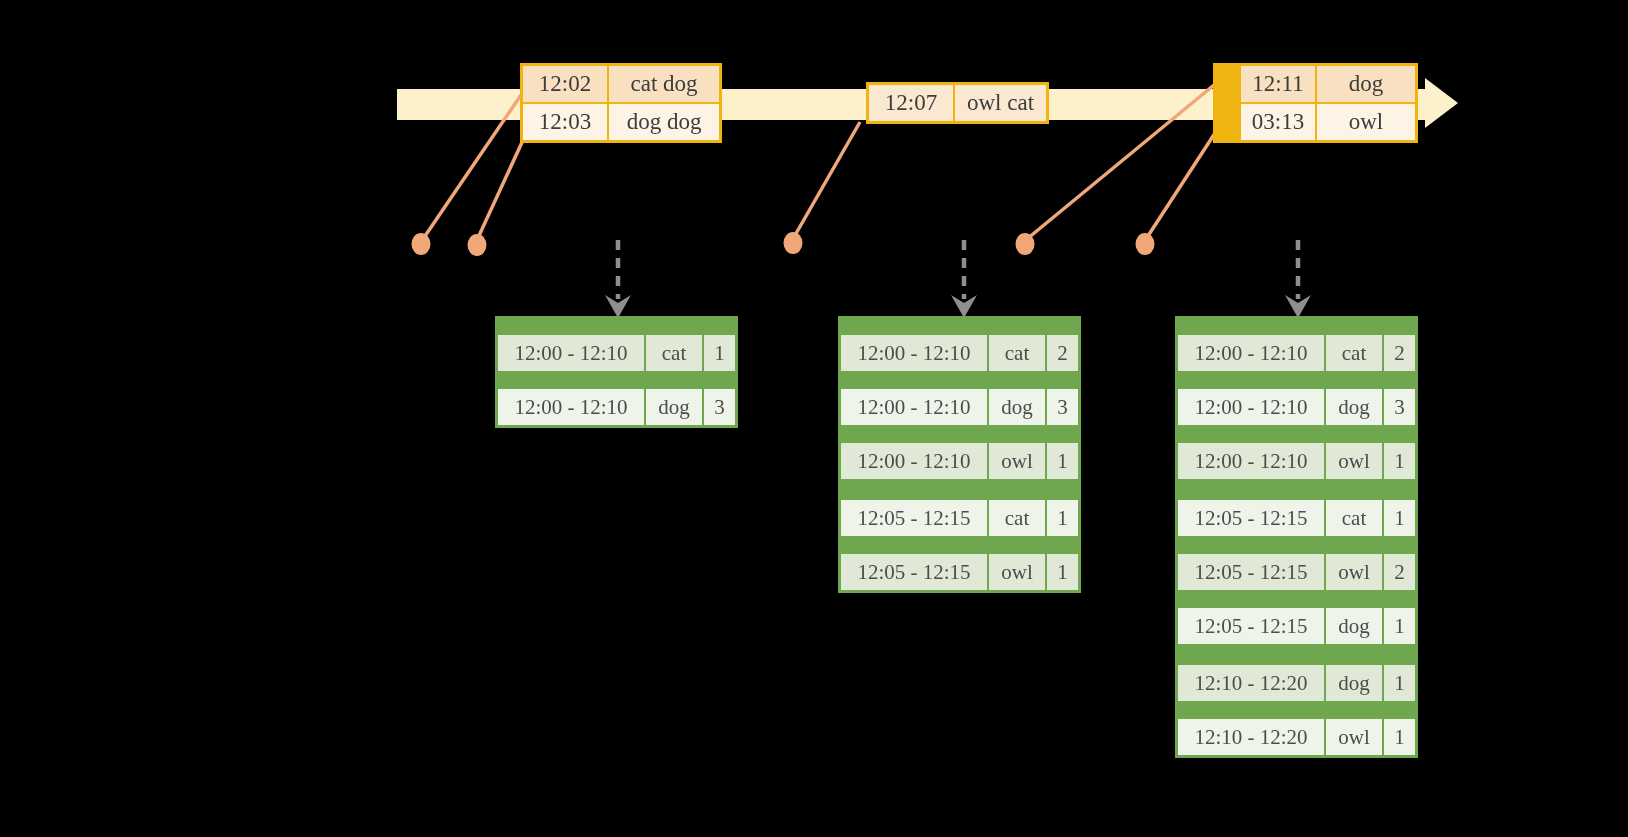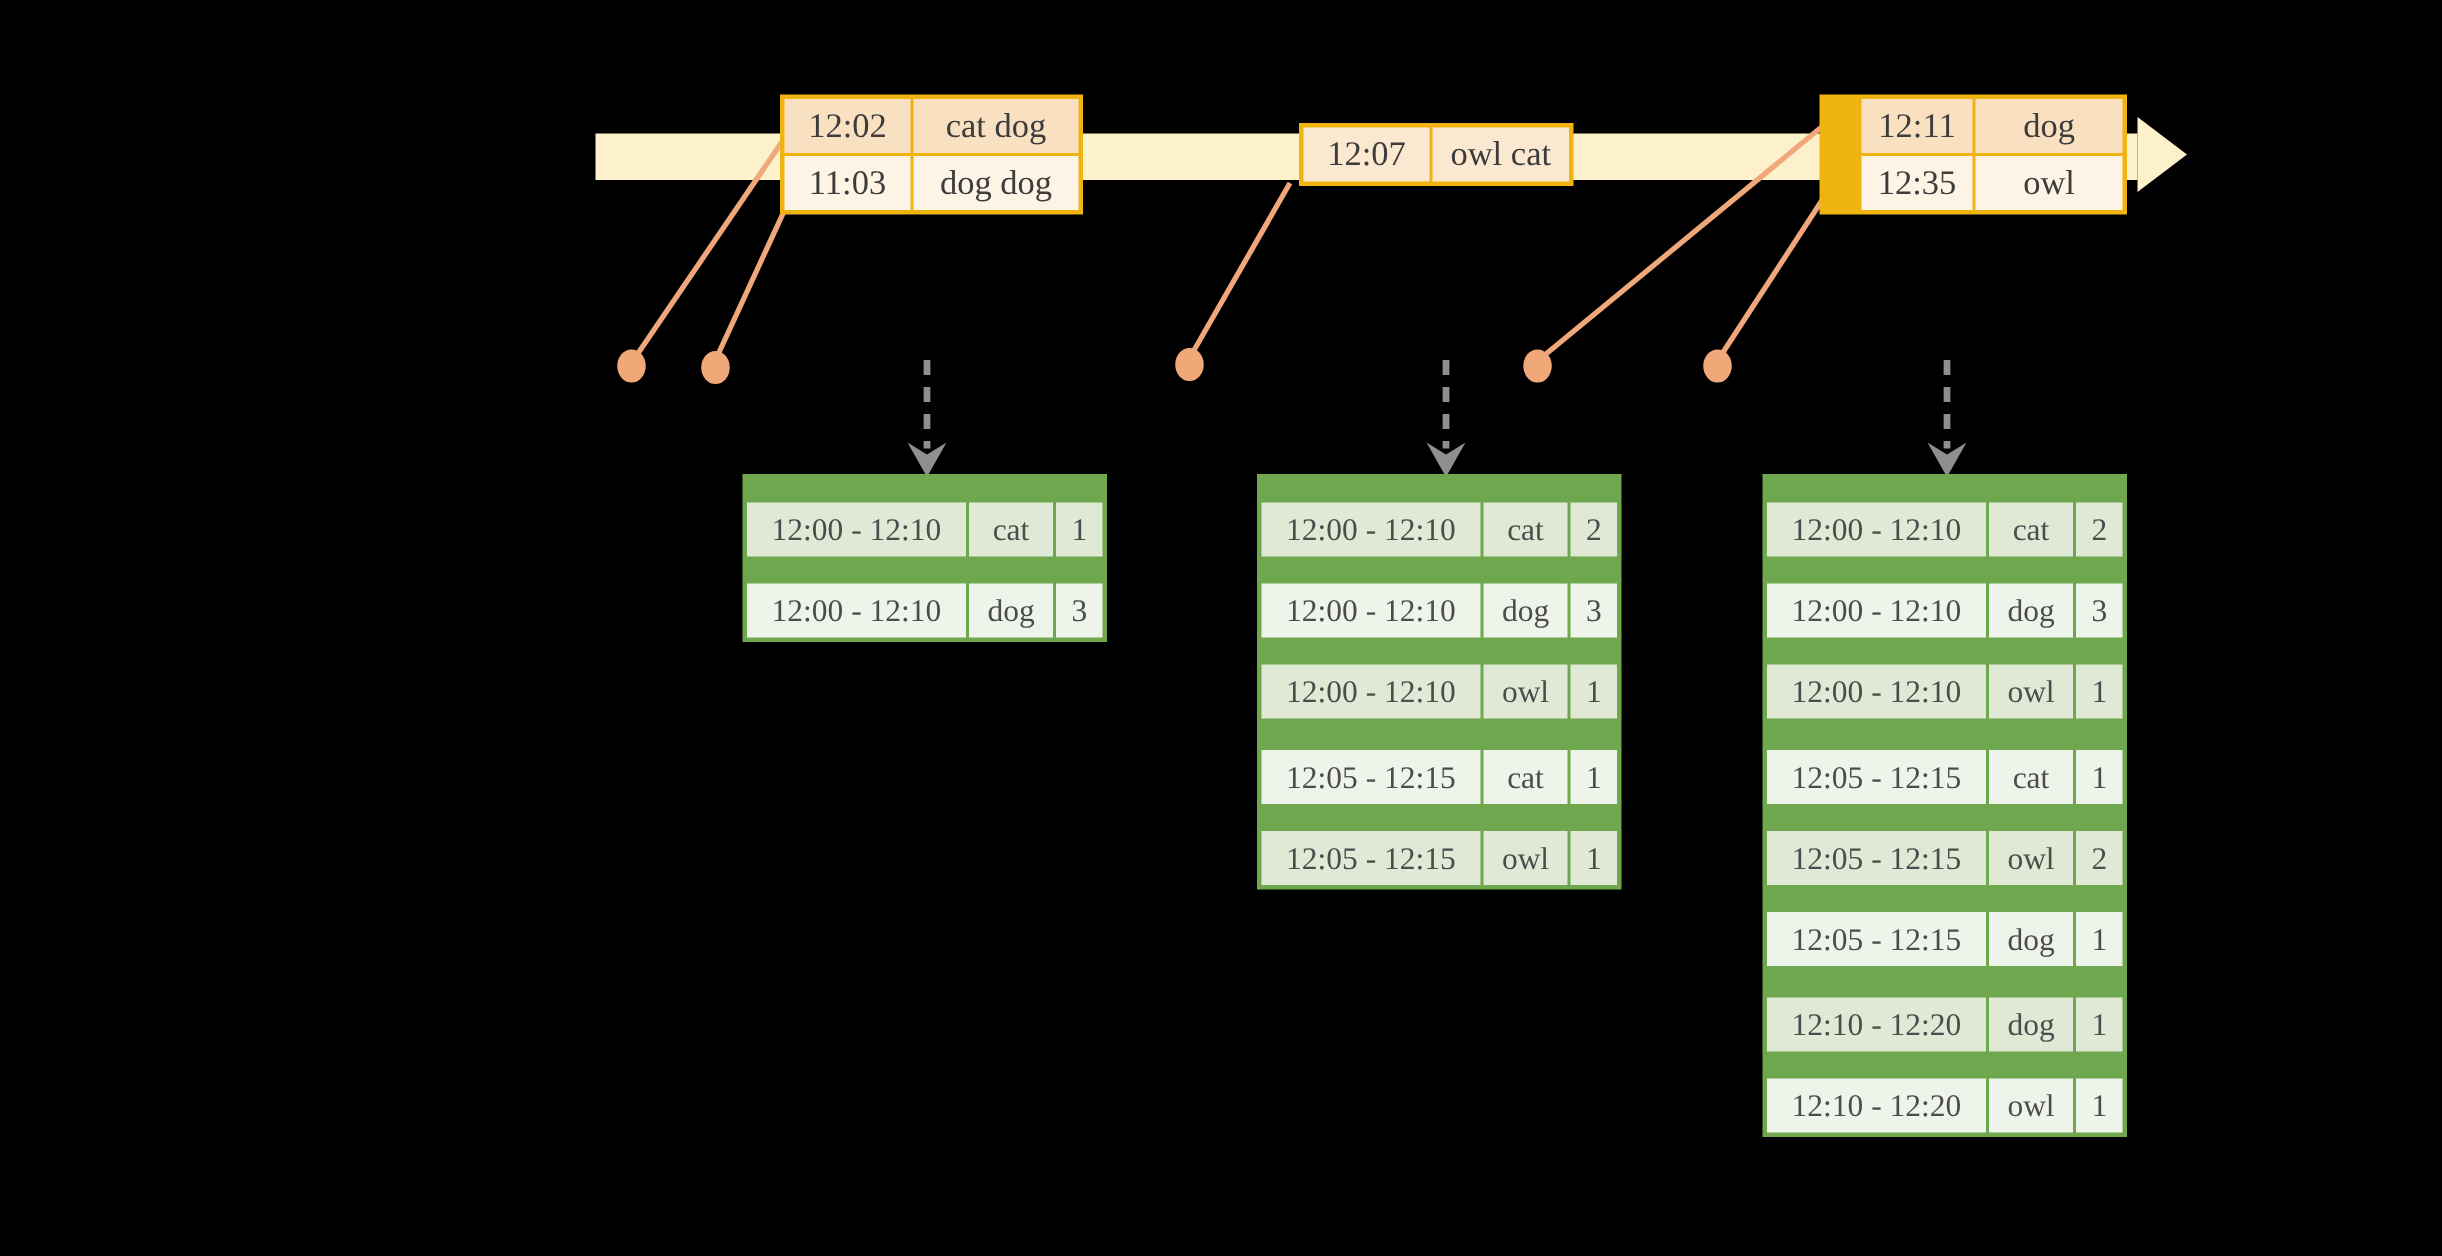--- a/index.html
+++ b/index.html
@@ -75,37 +75,37 @@
       <polygon points="1285,295 1298,318 1311,295 1298,303" fill="#8F8F8F"></polygon>
     </g>
   </svg>
 
   <div class="event-table et-0" style="left:520px;top:63px">
       <div class="event-row">
         <div class="event-cell tone-peach">12:02</div>
         <div class="event-cell tone-peach">cat dog</div>
       </div>
       <div class="event-row">
-        <div class="event-cell tone-cream">11:03</div>
+        <div class="event-cell tone-cream">12:03</div>
         <div class="event-cell tone-cream">dog dog</div>
       </div>
     </div>
   <div class="event-table et-1" style="left:866px;top:82px">
       <div class="event-row">
         <div class="event-cell tone-mid">12:07</div>
         <div class="event-cell tone-mid">owl cat</div>
       </div>
     </div>
   <div class="event-table et-2" style="left:1213px;top:63px">
       <div class="event-row">
         <div class="event-cell tone-peach">12:11</div>
         <div class="event-cell tone-peach">dog</div>
       </div>
       <div class="event-row">
-        <div class="event-cell tone-cream">12:35</div>
+        <div class="event-cell tone-cream">03:13</div>
         <div class="event-cell tone-cream">owl</div>
       </div>
     </div>
 
   <div class="result-table" style="left:495px;top:316px">
       <div class="result-group">
         <div class="result-row">
           <div class="result-cell row-dark">12:00 - 12:10</div>
           <div class="result-cell row-dark">cat</div>
           <div class="result-cell row-dark">1</div>

